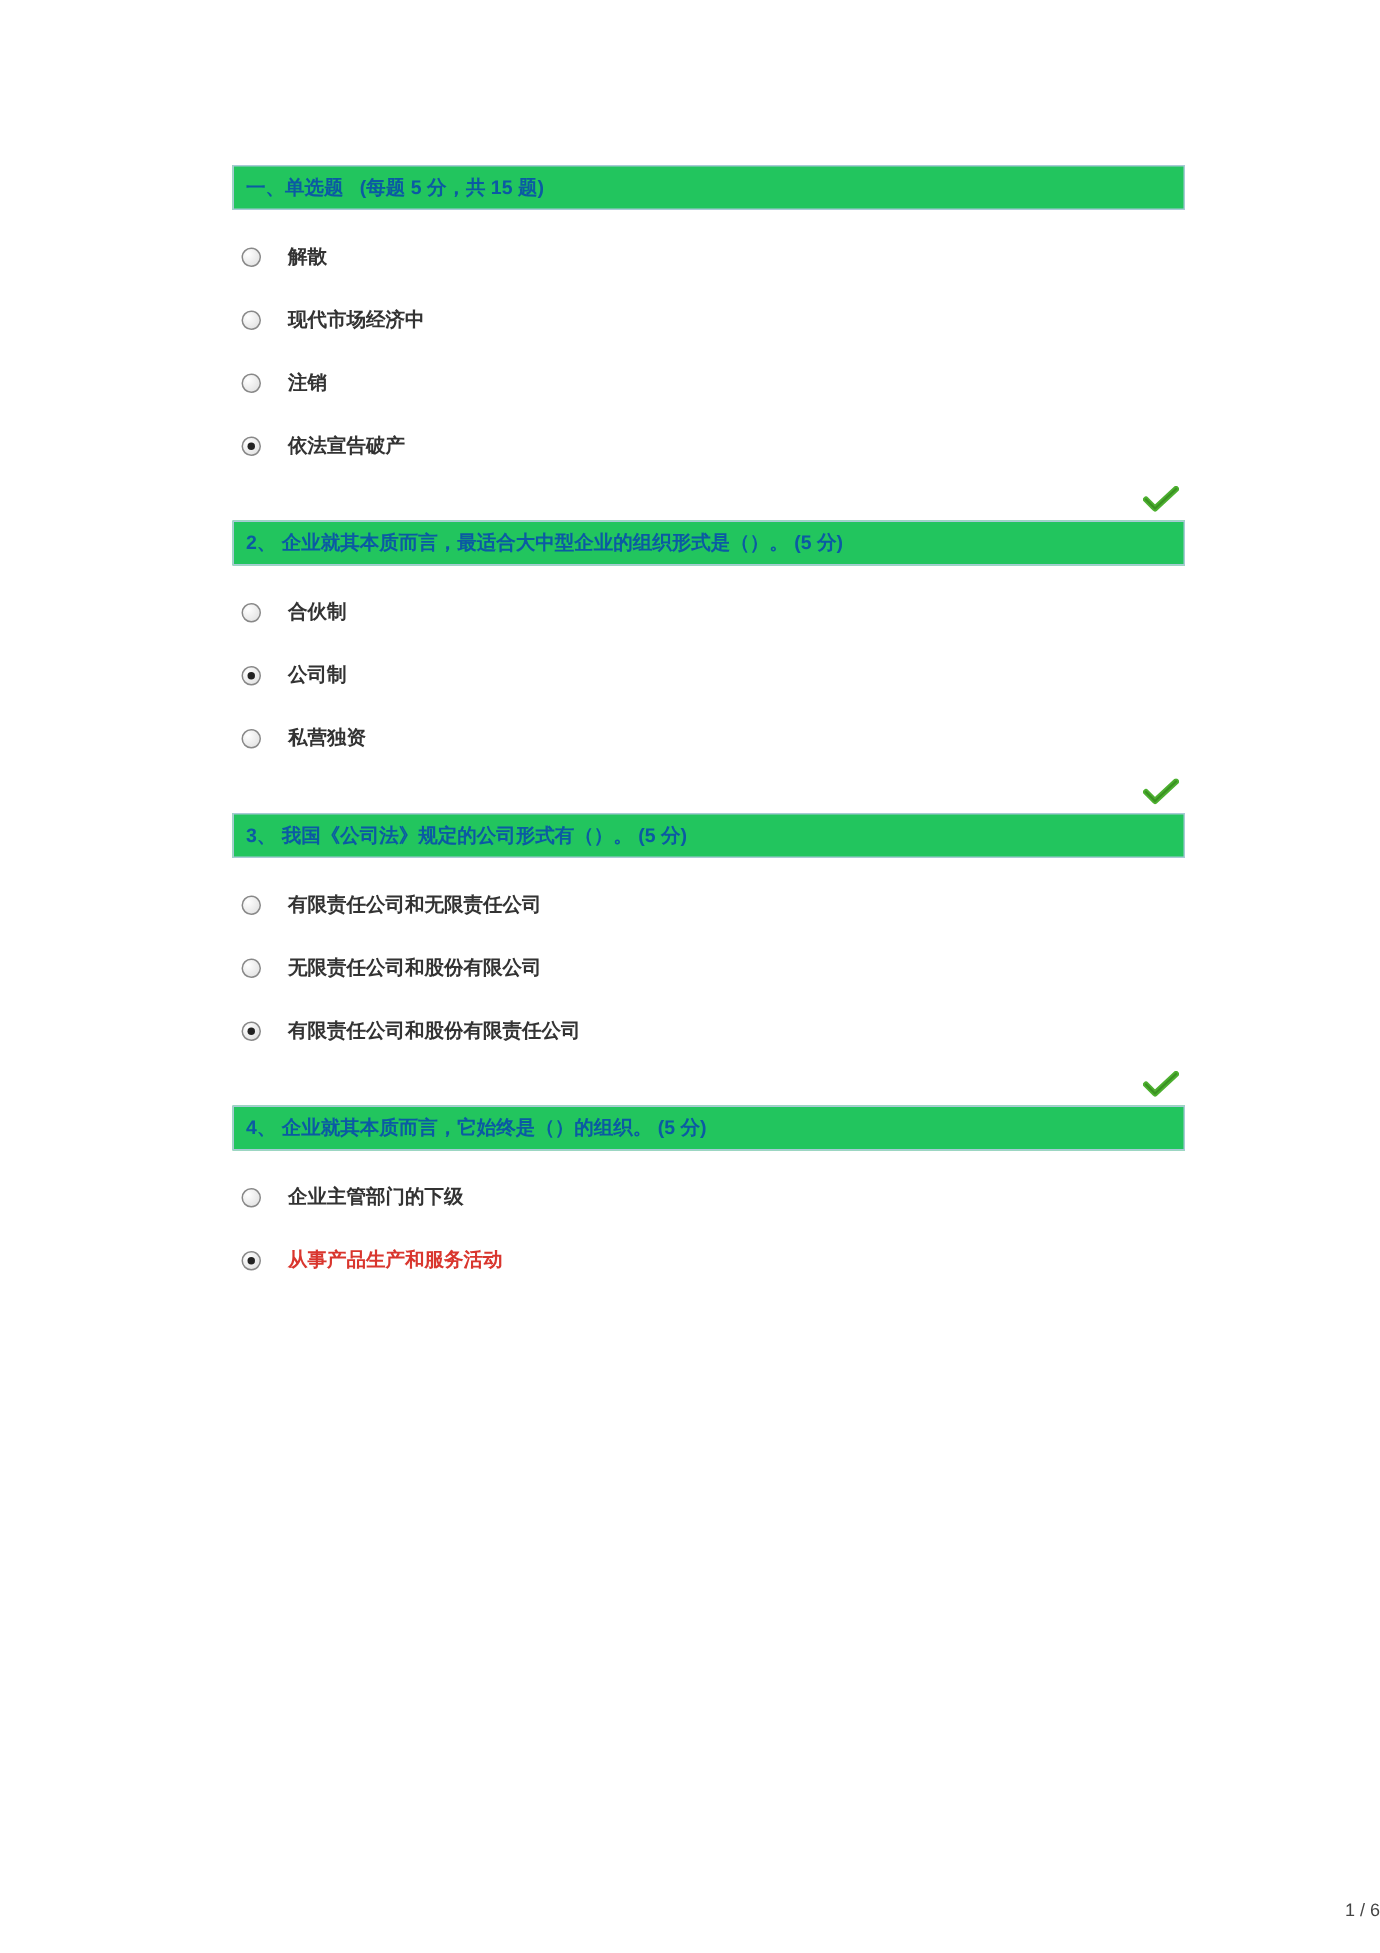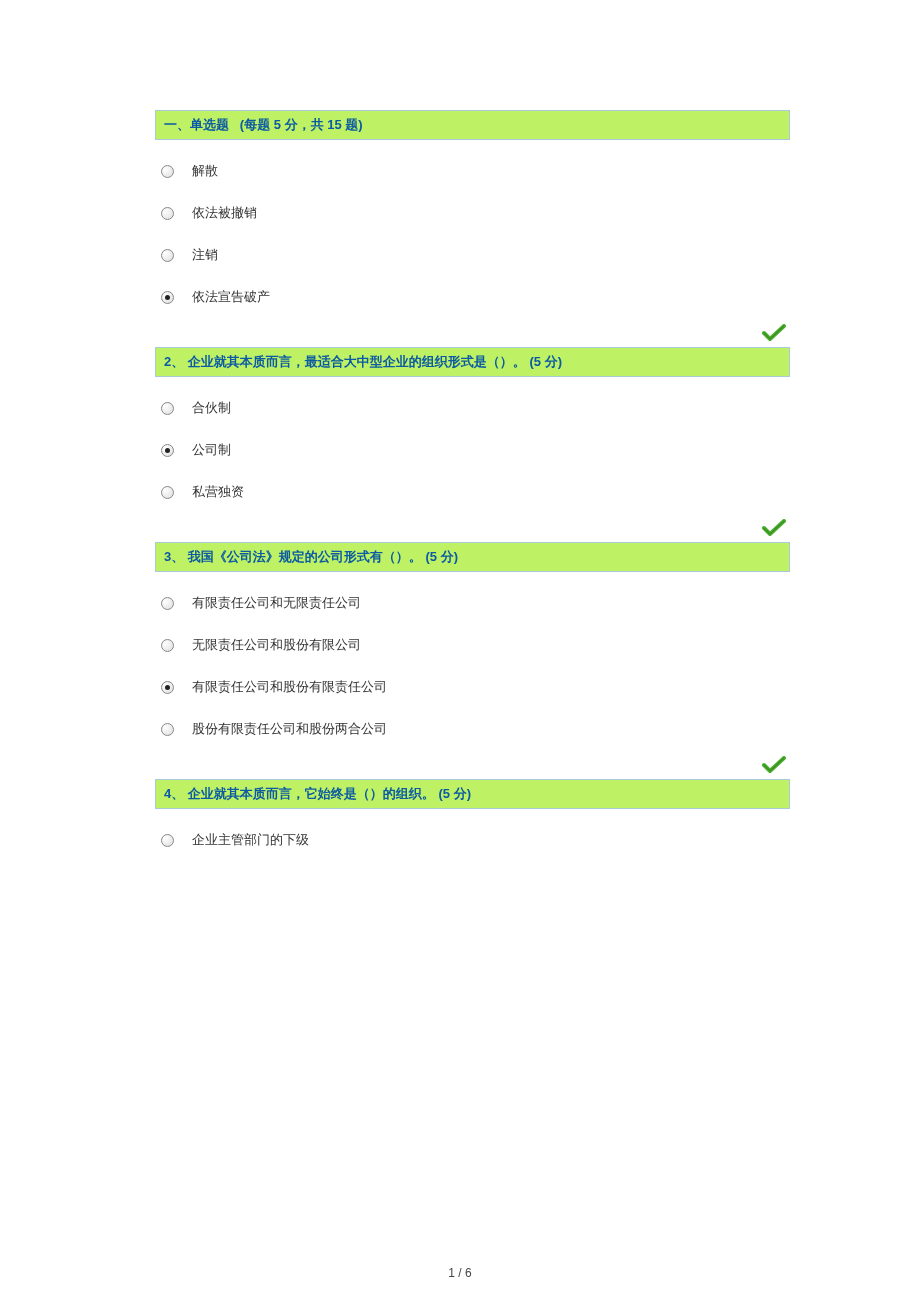--- a/index.html
+++ b/index.html
@@ -17,38 +17,39 @@
     background: #fff;
     box-sizing: border-box;
     padding-top: 110px;
     position: relative;
   }
   .content {
     margin-left: 155px;
     margin-right: 130px;
   }
   .section-header, .question-header {
-    background: #bef264;
+    background: #22c55e;
     border: 1px solid #a8cad6;
     padding: 5px 8px;
     font-weight: bold;
     color: #0b5aa3;
     font-size: 13px;
     margin-bottom: 0;
   }
   .question-header {
     margin-top: 0;
   }
   .options {
     padding: 10px 0 0 0;
   }
   .option-row {
     display: flex;
     align-items: center;
     padding: 12px 0 12px 6px;
+    font-weight: bold;
   }
   .radio {
     width: 13px;
     height: 13px;
     border: 1px solid #888;
     border-radius: 50%;
     background: radial-gradient(circle at 30% 30%, #fff, #ddd);
     box-sizing: border-box;
     position: relative;
     flex: 0 0 13px;
@@ -74,21 +75,21 @@
     padding: 6px 4px 2px 0;
   }
   .check-icon svg {
     width: 24px;
     height: 18px;
   }
   .page-num {
     position: absolute;
     left: 0; right: 0;
     bottom: 22px;
-    text-align: center;
+    text-align: right;
     font-size: 12px;
     color: #444;
   }
   .score-part {
     white-space: nowrap;
   }
 </style>
 </head>
 <body>
 
@@ -101,21 +102,21 @@
     </div>
 
     <div id="questions-container">
         <div class="options">
           <div class="option-row">
             <span class="radio"></span>
             <span class="option-label">解散</span>
           </div>
           <div class="option-row">
             <span class="radio"></span>
-            <span class="option-label">依法被撤销</span>
+            <span class="option-label">现代市场经济中</span>
           </div>
           <div class="option-row">
             <span class="radio"></span>
             <span class="option-label">注销</span>
           </div>
           <div class="option-row">
             <span class="radio selected"></span>
             <span class="option-label">依法宣告破产</span>
           </div>
         </div>
@@ -149,34 +150,34 @@
             <span class="option-label">有限责任公司和无限责任公司</span>
           </div>
           <div class="option-row">
             <span class="radio"></span>
             <span class="option-label">无限责任公司和股份有限公司</span>
           </div>
           <div class="option-row">
             <span class="radio selected"></span>
             <span class="option-label">有限责任公司和股份有限责任公司</span>
           </div>
-          <div class="option-row">
-            <span class="radio"></span>
-            <span class="option-label">股份有限责任公司和股份两合公司</span>
-          </div>
         </div>
         <div class="check-row"><span class="check-icon"><svg viewBox="0 0 24 18">
               <path d="M2 9 L8 15 L22 2" fill="none" stroke="#4caf2f" stroke-width="4" stroke-linecap="round" stroke-linejoin="round"></path>
               <path d="M2 9 L8 15 L22 2" fill="none" stroke="#2e7d1a" stroke-width="1.5" stroke-linecap="round" stroke-linejoin="round" opacity="0.6"></path>
             </svg></span></div>
         <div class="question-header"><span>4、</span> <span>企业就其本质而言，它始终是（）的组织。</span> <span class="score-part">(5 分)</span></div>
         <div class="options">
           <div class="option-row">
             <span class="radio"></span>
             <span class="option-label">企业主管部门的下级</span>
           </div>
+          <div class="option-row">
+            <span class="radio selected"></span>
+            <span class="option-label highlight">从事产品生产和服务活动</span>
+          </div>
         </div>
       </div>
 
   </div>
 
   <div class="page-num">1 / 6</div>
 </div>
 
 </body></html>

